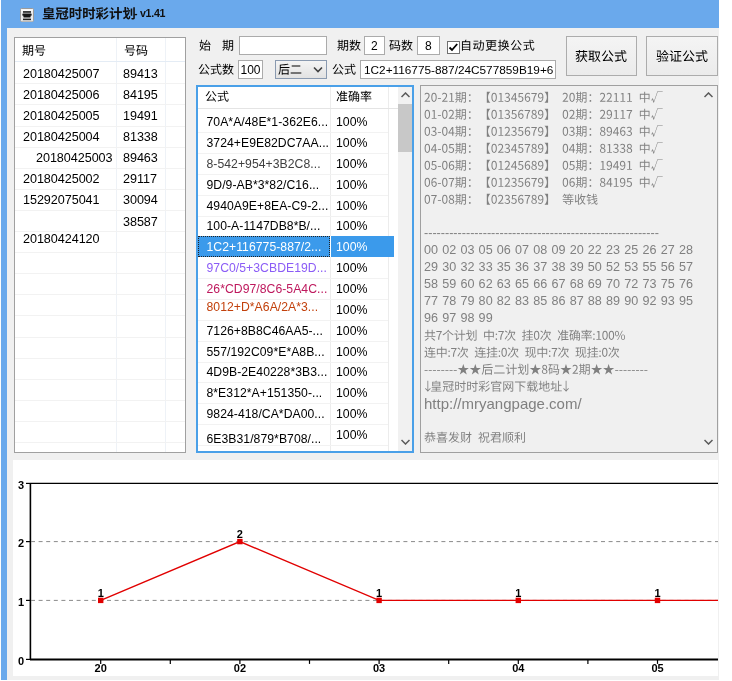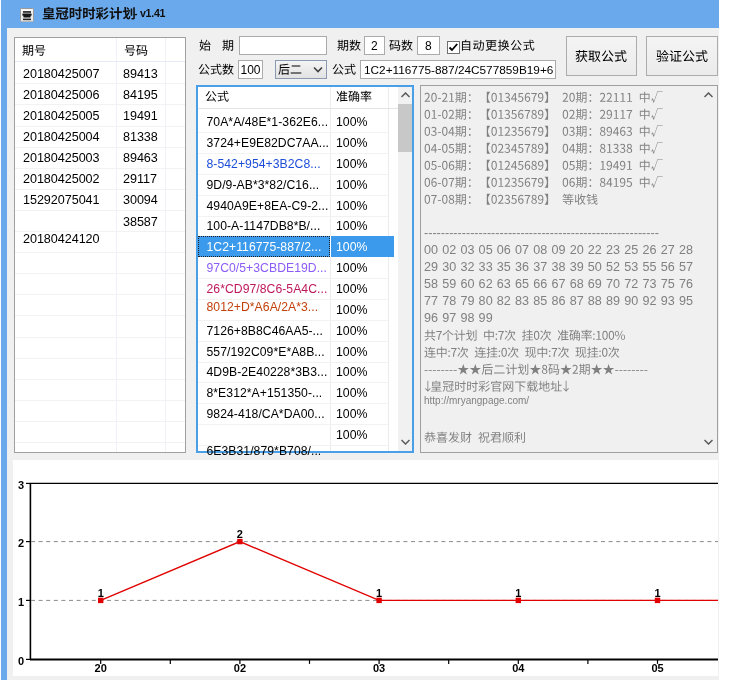--- a/index.html
+++ b/index.html
@@ -131,21 +131,21 @@
     </g>
   </svg>
 <div class="ls" style="left:23px;top:66.8px">20180425007</div>
 <div class="ls" style="left:123px;top:66.8px">89413</div>
 <div class="ls" style="left:23px;top:87.9px">20180425006</div>
 <div class="ls" style="left:123px;top:87.9px">84195</div>
 <div class="ls" style="left:23px;top:109.0px">20180425005</div>
 <div class="ls" style="left:123px;top:109.0px">19491</div>
 <div class="ls" style="left:23px;top:130.1px">20180425004</div>
 <div class="ls" style="left:123px;top:130.1px">81338</div>
-<div class="ls" style="left:23px;top:151.2px">20180425003</div>
+<div class="ls" style="left:36px;top:151.2px">20180425003</div>
 <div class="ls" style="left:123px;top:151.2px">89463</div>
 <div class="ls" style="left:23px;top:172.3px">20180425002</div>
 <div class="ls" style="left:123px;top:172.3px">29117</div>
 <div class="ls" style="left:23px;top:193.4px">15292075041</div>
 <div class="ls" style="left:123px;top:193.4px">30094</div>
 <div class="ls" style="left:23px;top:232px">20180424120</div>
 <div class="ls" style="left:123px;top:214.5px">38587</div>
 <div style="position:absolute;left:15px;top:83.3px;width:170px;height:1px;background:#f2f2f2"></div>
 <div style="position:absolute;left:15px;top:104.4px;width:170px;height:1px;background:#f2f2f2"></div>
 <div style="position:absolute;left:15px;top:125.5px;width:170px;height:1px;background:#f2f2f2"></div>
@@ -262,21 +262,21 @@
       <use href="#g24" transform="translate(12.00,0) scale(0.012000,-0.012000)"></use>
       <use href="#g25" transform="translate(24.00,0) scale(0.012000,-0.012000)"></use>
     </g>
   </svg>
 <div class="lf" style="left:206.5px;top:115.0px;color:#000">70A*A/48E*1-362E6...</div>
 <div class="lf" style="left:336px;top:115.0px;color:#000;font-size:12.3px;letter-spacing:0">100%</div>
 <div style="position:absolute;left:198px;top:132.0px;width:189.5px;height:1px;background:#f2f2f2"></div>
 <div class="lf" style="left:206.5px;top:135.9px;color:#000">3724+E9E82DC7AA...</div>
 <div class="lf" style="left:336px;top:135.9px;color:#000;font-size:12.3px;letter-spacing:0">100%</div>
 <div style="position:absolute;left:198px;top:152.9px;width:189.5px;height:1px;background:#f2f2f2"></div>
-<div class="lf" style="left:206.5px;top:156.7px;color:#1d4ed8">8-542+954+3B2C8...</div>
+<div class="lf" style="left:206.5px;top:156.7px;color:#404040">8-542+954+3B2C8...</div>
 <div class="lf" style="left:336px;top:156.7px;color:#000;font-size:12.3px;letter-spacing:0">100%</div>
 <div style="position:absolute;left:198px;top:173.7px;width:189.5px;height:1px;background:#f2f2f2"></div>
 <div class="lf" style="left:206.5px;top:177.6px;color:#000">9D/9-AB*3*82/C16...</div>
 <div class="lf" style="left:336px;top:177.6px;color:#000;font-size:12.3px;letter-spacing:0">100%</div>
 <div style="position:absolute;left:198px;top:194.6px;width:189.5px;height:1px;background:#f2f2f2"></div>
 <div class="lf" style="left:206.5px;top:198.5px;color:#000">4940A9E+8EA-C9-2...</div>
 <div class="lf" style="left:336px;top:198.5px;color:#000;font-size:12.3px;letter-spacing:0">100%</div>
 <div style="position:absolute;left:198px;top:215.5px;width:189.5px;height:1px;background:#f2f2f2"></div>
 <div class="lf" style="left:206.5px;top:219.3px;color:#000">100-A-1147DB8*B/...</div>
 <div class="lf" style="left:336px;top:219.3px;color:#000;font-size:12.3px;letter-spacing:0">100%</div>
@@ -303,21 +303,21 @@
 <div style="position:absolute;left:198px;top:361.6px;width:189.5px;height:1px;background:#f2f2f2"></div>
 <div class="lf" style="left:206.5px;top:365.4px;color:#000">4D9B-2E40228*3B3...</div>
 <div class="lf" style="left:336px;top:365.4px;color:#000;font-size:12.3px;letter-spacing:0">100%</div>
 <div style="position:absolute;left:198px;top:382.4px;width:189.5px;height:1px;background:#f2f2f2"></div>
 <div class="lf" style="left:206.5px;top:386.3px;color:#000">8*E312*A+151350-...</div>
 <div class="lf" style="left:336px;top:386.3px;color:#000;font-size:12.3px;letter-spacing:0">100%</div>
 <div style="position:absolute;left:198px;top:403.3px;width:189.5px;height:1px;background:#f2f2f2"></div>
 <div class="lf" style="left:206.5px;top:407.2px;color:#000">9824-418/CA*DA00...</div>
 <div class="lf" style="left:336px;top:407.2px;color:#000;font-size:12.3px;letter-spacing:0">100%</div>
 <div style="position:absolute;left:198px;top:424.2px;width:189.5px;height:1px;background:#f2f2f2"></div>
-<div class="lf" style="left:206.5px;top:444px;color:#000">6E3B31/879*B708/...</div>
+<div class="lf" style="left:206.5px;top:432px;color:#000">6E3B31/879*B708/...</div>
 <div class="lf" style="left:336px;top:428.0px;color:#000;font-size:12.3px;letter-spacing:0">100%</div>
 <div style="position:absolute;left:198px;top:445.0px;width:189.5px;height:1px;background:#f2f2f2"></div>
 <div style="position:absolute;left:398px;top:87px;width:13.5px;height:364px;background:#f1f1f1"></div>
 <svg style="position:absolute;left:400.5px;top:92px" width="9" height="6">
     <path d="M0.5,5 L4.5,1 L8.5,5" stroke="#595959" stroke-width="1.5" fill="none"></path>
   </svg>
 <svg style="position:absolute;left:400.5px;top:439px" width="9" height="6">
     <path d="M0.5,1 L4.5,5 L8.5,1" stroke="#595959" stroke-width="1.5" fill="none"></path>
   </svg>
 <div style="position:absolute;left:398px;top:104px;width:13.5px;height:48px;background:#c8c8c8"></div>
@@ -636,21 +636,21 @@
       <use href="#g60" transform="translate(54.24,0) scale(0.012000,-0.012000)"></use>
       <use href="#g61" transform="translate(66.24,0) scale(0.012000,-0.012000)"></use>
       <use href="#g62" transform="translate(78.24,0) scale(0.012000,-0.012000)"></use>
       <use href="#g63" transform="translate(90.24,0) scale(0.012000,-0.012000)"></use>
       <use href="#g64" transform="translate(102.24,0) scale(0.012000,-0.012000)"></use>
       <use href="#g65" transform="translate(114.24,0) scale(0.012000,-0.012000)"></use>
       <use href="#g66" transform="translate(126.24,0) scale(0.012000,-0.012000)"></use>
       <use href="#g56" transform="translate(136.08,0) scale(0.012000,-0.012000)"></use>
     </g>
   </svg>
-<div class="rt" style="left:424px;top:395.0px;font-size:10px">http://mryangpage.com/</div>
+<div class="rt" style="left:424px;top:395.0px;font-size:15px">http://mryangpage.com/</div>
 <svg style="position:absolute;left:424.0px;top:427.6px;overflow:visible" width="102" height="19" fill="#808080">
     <g transform="translate(0,13.80)">
       <use href="#g67" transform="translate(0.00,0) scale(0.012000,-0.012000)"></use>
       <use href="#g68" transform="translate(12.00,0) scale(0.012000,-0.012000)"></use>
       <use href="#g69" transform="translate(24.00,0) scale(0.012000,-0.012000)"></use>
       <use href="#g70" transform="translate(36.00,0) scale(0.012000,-0.012000)"></use>
       <use href="#g71" transform="translate(54.00,0) scale(0.012000,-0.012000)"></use>
       <use href="#g72" transform="translate(66.00,0) scale(0.012000,-0.012000)"></use>
       <use href="#g73" transform="translate(78.00,0) scale(0.012000,-0.012000)"></use>
       <use href="#g74" transform="translate(90.00,0) scale(0.012000,-0.012000)"></use>

